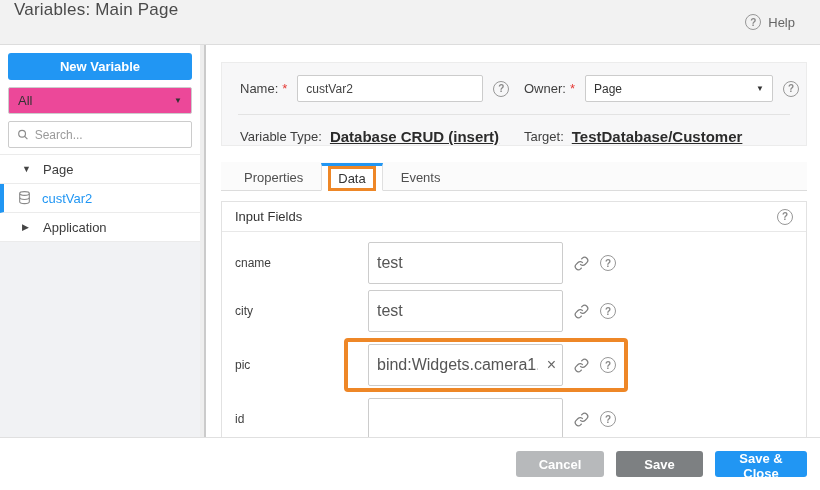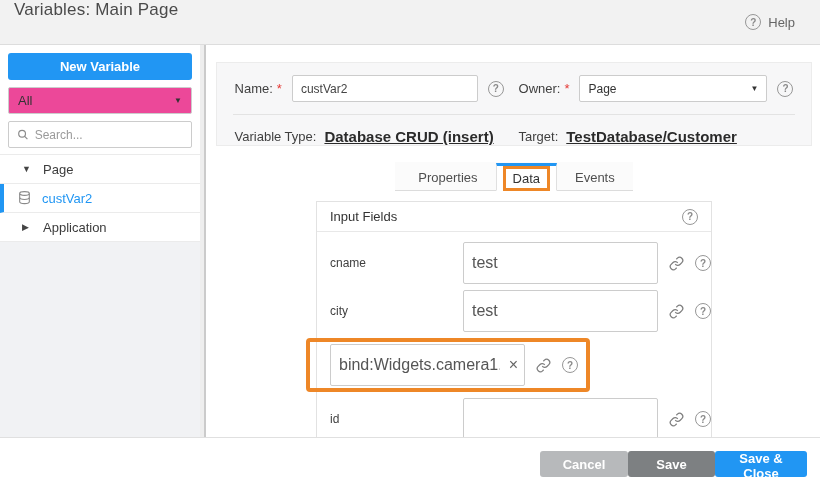--- a/index.html
+++ b/index.html
@@ -51,21 +51,21 @@
     padding-left:22px; border-bottom:1px solid #ebebeb;
     font-size:13px; color:#3c3c3c; cursor:pointer; background:#fff;
   }
   .tree-row .tri { font-size:9px; color:#444; width:10px; }
   .tree-row.selected {
     border-left:4px solid #2196f3; padding-left:14px; color:#2196f3; font-weight:400;
   }
   .tree-filler { flex:1; background:#f1f2f4; }
   .vscroll { flex:0 0 6px; background:#eeeeee; border-right:2px solid #cbcbcb; cursor:pointer; }
   
-  .main { flex:1; background:#fff; padding:17px 13px 0 15px; display:flex; flex-direction:column; overflow:hidden;align-items:center; }
+  .main { flex:1; background:#fff; padding:17px 13px 0 15px; display:flex; flex-direction:column; overflow:hidden; }
   .info-panel { background:#f7f7f8; border:1px solid #ececec; padding:12px 18px 0; height:100px; }
   .irow { display:flex; align-items:center; }
   .grp { display:flex; align-items:center; gap:10px; }
   .grp.fixed { width:280px; flex:0 0 280px; }
   .lbl { font-size:13px; color:#3f3f3f; white-space:nowrap; }
   .req { color:#e53935; font-size:13px; margin-left:-6px; }
   .tinput {
     width:186px; height:27px; border:1px solid #ccc; border-radius:2px;
     padding:0 8px; font-size:12px; color:#444; font-family:inherit; background:#fff; outline:none;
   }
@@ -115,21 +115,21 @@
   .finput.has-clear { padding-right:24px; }
   .clear-x {
     position:absolute; right:7px; top:50%; transform:translateY(-50%);
     font-size:16px; color:#666; cursor:pointer; line-height:1;
   }
   .link-ic { display:inline-flex; cursor:pointer; }
   
   .ftr {
     flex:0 0 53px; border-top:1px solid #e0e0e0; background:#fff;
     display:flex; justify-content:flex-end; align-items:flex-start;
-    padding:13px 13px 0;
+    gap:12px; padding:13px 13px 0;
   }
   .btn {
     height:26px; border:none; border-radius:3px; color:#fff; font-size:13px;
     font-weight:bold; font-family:inherit; cursor:pointer; padding:0 10px;
   }
   .btn.cancel { width:88px; background:#b7b9bb; }
   .btn.save { width:87px; background:#7d8082; }
   .btn.primary { width:92px; background:#2196f3; }
 </style>
 </head>
@@ -259,20 +259,21 @@
               </div>
               <svg class="link-ic" width="15" height="15" viewBox="0 0 24 24" fill="none" stroke="#7e7e7e" stroke-width="2">
                   <path d="M10 13a5 5 0 0 0 7.54.54l3-3a5 5 0 0 0-7.07-7.07l-1.72 1.71"></path>
                   <path d="M14 11a5 5 0 0 0-7.54-.54l-3 3a5 5 0 0 0 7.07 7.07l1.71-1.71"></path>
                 </svg>
               <span class="qicon">?</span>
             </div>
           </div>
 
           <div class="frow">
+            <span class="flabel">pic</span>
             <div class="fgroup highlighted">
               <div class="iwrap">
                 <input class="finput has-clear" value="bind:Widgets.camera1.localFile" style="">
                 <span class="clear-x">×</span>
               </div>
               <svg class="link-ic" width="15" height="15" viewBox="0 0 24 24" fill="none" stroke="#7e7e7e" stroke-width="2">
                   <path d="M10 13a5 5 0 0 0 7.54.54l3-3a5 5 0 0 0-7.07-7.07l-1.72 1.71"></path>
                   <path d="M14 11a5 5 0 0 0-7.54-.54l-3 3a5 5 0 0 0 7.07 7.07l1.71-1.71"></path>
                 </svg>
               <span class="qicon">?</span>

